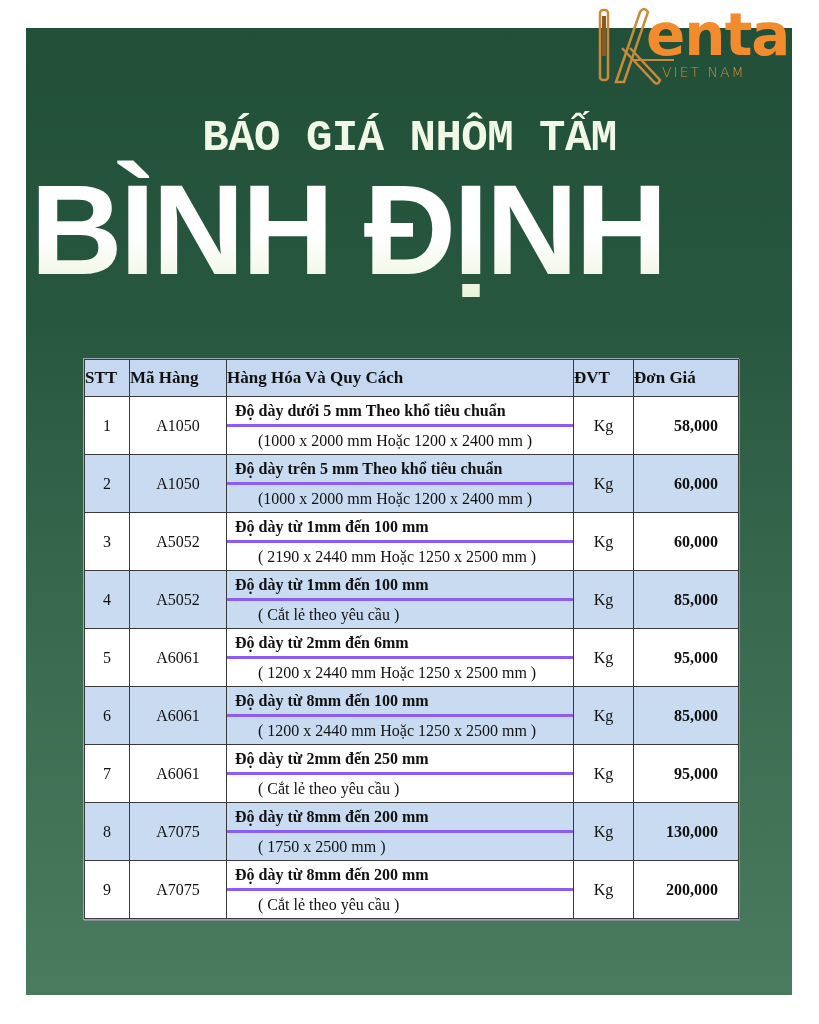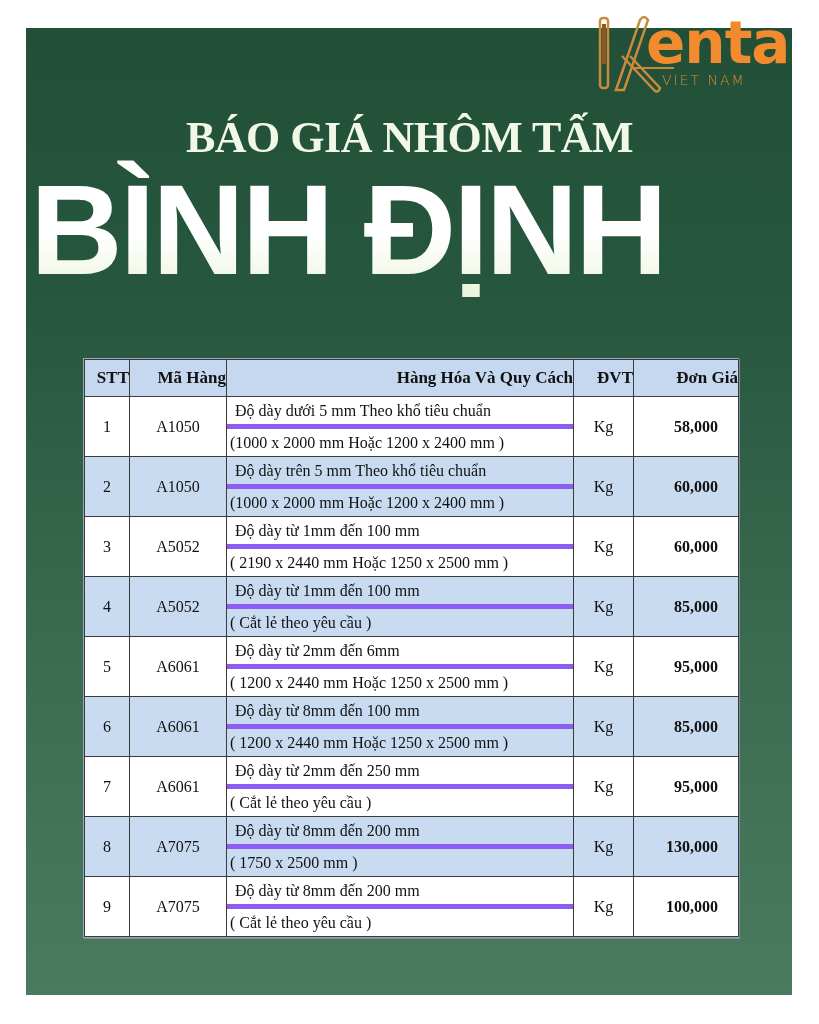--- a/index.html
+++ b/index.html
@@ -6,66 +6,66 @@
   body {
     width: 819px; height: 1024px; background: #ffffff;
     position: relative; overflow: hidden;
     font-family: "Liberation Serif", serif;
   }
   .panel {
     position: absolute; left: 26px; top: 28px; width: 766px; height: 967px;
     background: linear-gradient(180deg, #214f37 0%, #28573f 30%, #3b6c51 65%, #4a7b5e 100%);
   }
   .logo {
-    position: absolute; left: 594px; top: 12px; width: 210px; height: 84px;
+    position: absolute; left: 594px; top: 4px; width: 210px; height: 84px;
   }
   .logo-enta {
     position: absolute; left: 52px; top: 2px;
     font-family: "DejaVu Sans", sans-serif; font-weight: bold;
     font-size: 58px; line-height: 58px; color: #f28a2e; letter-spacing: -1px;
   }
   .logo-vn {
     position: absolute; left: 68px; top: 56px;
     font-family: "DejaVu Sans", sans-serif; font-weight: 300;
     font-size: 14px; line-height: 24px; color: #d98a35; letter-spacing: 2px;
   }
   .logo-k { position: absolute; left: 0; top: 0; }
   .title-sub {
     position: absolute; left: 0; width: 819px; top: 112px; text-align: center;
-    font-family: Liberation Serif, serif; font-weight: bold;
+    font-family: Liberation Mono, monospace; font-weight: bold;
     font-size: 44px; line-height: 52px; letter-spacing: -0.5px;
     color: #f1f8e6;
   }
   .title-main {
     position: absolute; left: 0; width: 695px; top: 160px; text-align: center;
     font-family: "Liberation Sans", sans-serif; font-weight: bold;
     font-size: 128px; line-height: 140px; letter-spacing: -3px;
     background: linear-gradient(180deg, #ffffff 0%, #ffffff 55%, #e9f3d9 100%);
     -webkit-background-clip: text; background-clip: text; color: transparent;
   }
   .table-wrap {
     position: absolute; left: 83px; top: 358px; width: 654px;
     background: #ffffff; border: 1px solid #9aa8b6;
     box-shadow: 1px 1px 0 #7f8b99;
   }
   table { border-collapse: collapse; width: 654px; table-layout: fixed; }
   th, td { border: 1px solid #3a3a3a; padding: 0; color: #111; }
   th {
     background: #c6d8ef; height: 36px; font-size: 17px; font-weight: bold;
-    text-align: right;
+    text-align: left;
   }
   td { font-size: 16px; }
   td.stt, td.code, td.unit { text-align: center; }
   td.price { text-align: right; padding-right: 20px; font-weight: bold; font-size: 16px; }
   td.spec { padding: 0; }
   .spec-line {
     height: 27px; line-height: 27px; padding-left: 6px; white-space: nowrap; overflow: hidden;
   }
-  .spec-line.top { padding-left: 8px; border-bottom: 5px solid #8b5cf6; }
-  .spec-line.bottom { padding-left: 3px; }
+  .spec-line.top { padding-left: 8px; border-bottom: 3px solid #8b5cf6; font-weight: bold; }
+  .spec-line.bottom { padding-left: 3px; margin-left: 28px; }
   tr.alt td { background: #c9dbf1; }
   tr.norm td { background: #ffffff; }
   tr.data td { height: 55px; }
 </style>
 </head>
 <body>
 
 <div class="panel"></div>
 
 <div class="logo">
@@ -183,17 +183,17 @@
         <td class="price">130,000</td>
       </tr>
       <tr class="data norm">
         <td class="stt">9</td>
         <td class="code">A7075</td>
         <td class="spec">
           <div class="spec-line top">Độ dày từ 8mm đến 200 mm</div>
           <div class="spec-line bottom">(  Cắt lẻ theo yêu cầu )</div>
         </td>
         <td class="unit">Kg</td>
-        <td class="price">100,000</td>
+        <td class="price">200,000</td>
       </tr>
     </tbody>
   </table>
 </div>
 
 </body></html>

